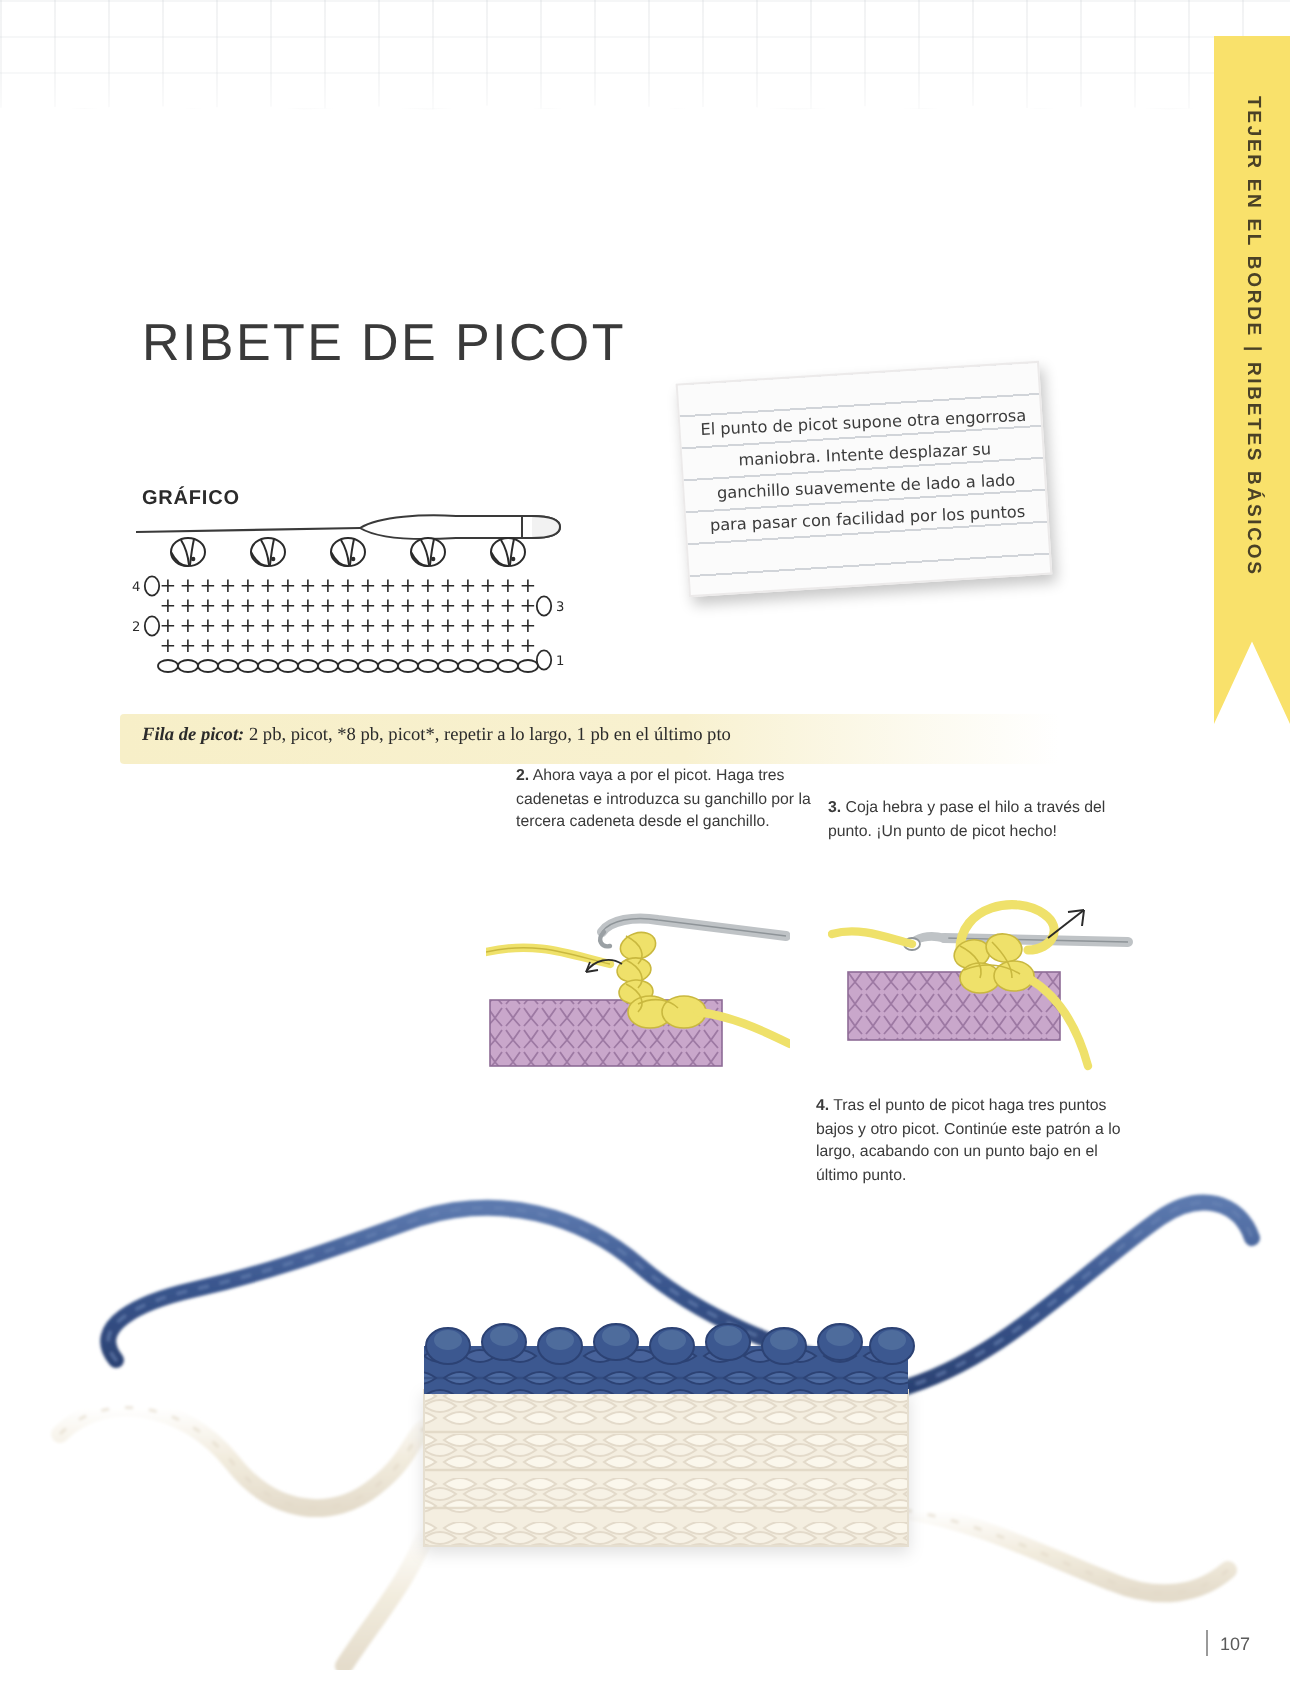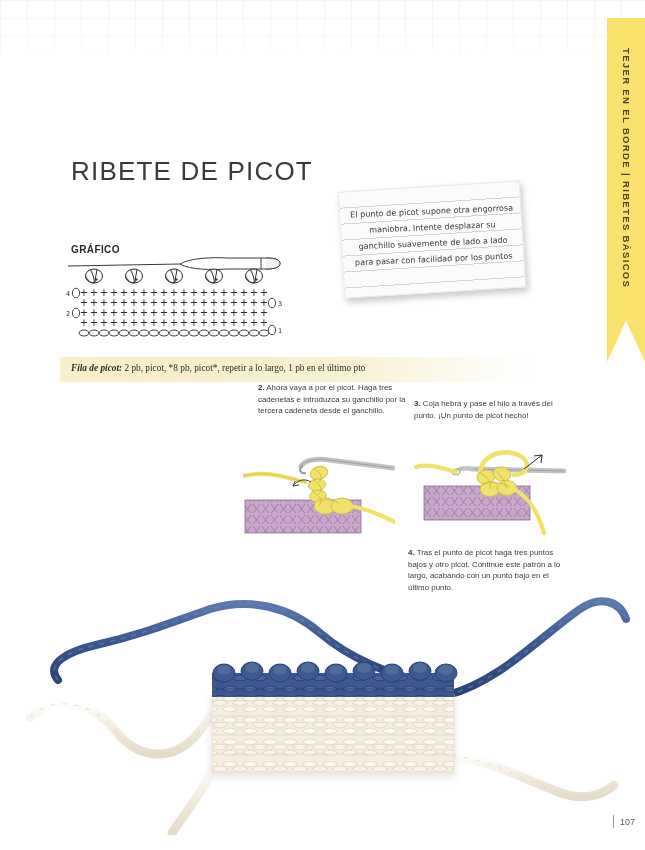--- a/index.html
+++ b/index.html
@@ -132,21 +132,21 @@
   .illus svg { display:block; }
   #illus2 { left:243px; top:448px; }
   #illus3 { left:414px; top:441px; }
 
   
   #photo { position:absolute; left:0px; top:585px; width:645px; height:250px; }
   #photo svg { display:block; }
 
   
   #folio {
-    position:absolute; right:10px; bottom:22px;
+    position:absolute; right:20px; bottom:22px;
     font-size:9px; color:#5a5a5a;
     display:flex; align-items:center; gap:6px;
   }
   #folio .rule { display:inline-block; width:1px; height:13px; background:#9a9a9a; }
 </style>
 </head>
 <body>
 
 <div id="page">
 

